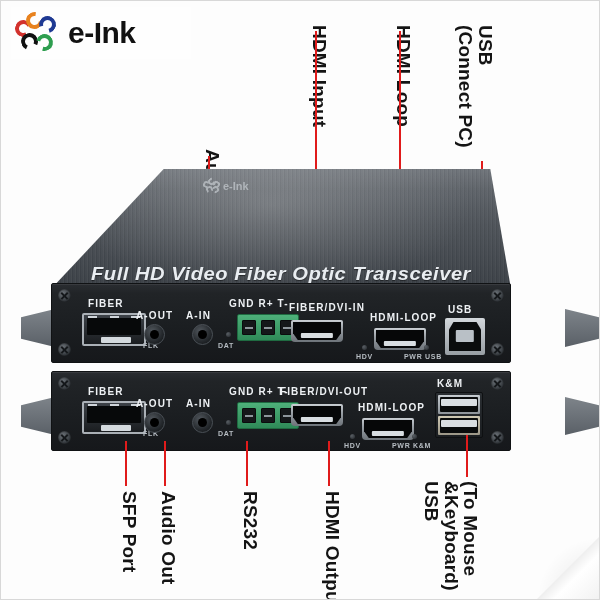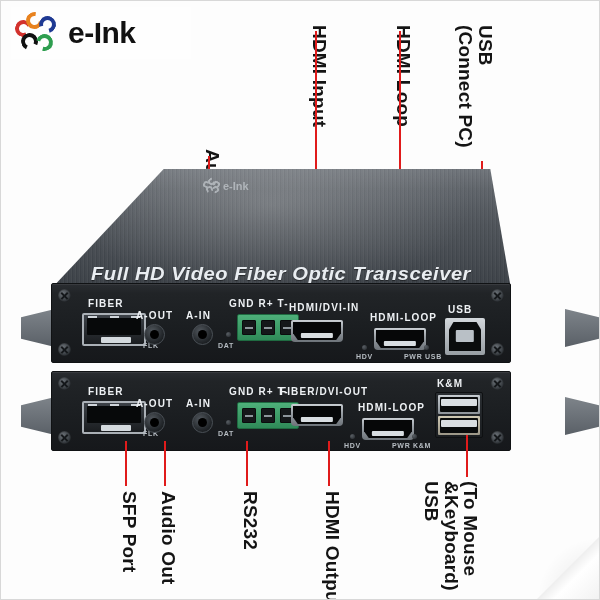--- a/index.html
+++ b/index.html
@@ -243,21 +243,21 @@
         <div class="led" style="left:174px;top:48px;"></div>
         <div class="plabel small" style="left:166px;top:58px;">DAT</div>
 
         <div class="plabel" style="left:177px;top:14px;">GND  R+  T-</div>
         <div class="term" style="left:185px;top:30px;">
           <i></i>
             <i></i>
             <i></i>
         </div>
 
-        <div class="plabel" style="left:237px;top:18px;">HDMI/DVI-IN</div>
+        <div class="plabel" style="left:237px;top:18px;">FIBER/DVI-IN</div>
         <div class="hdmi" style="left:239px;top:36px;width:52px;">
           <div class="cav"></div>
             <div class="tongue"></div>
         </div>
 
         <div class="plabel" style="left:318px;top:28px;">HDMI-LOOP</div>
         <div class="hdmi" style="left:322px;top:44px;width:52px;">
           <div class="cav"></div>
             <div class="tongue"></div>
         </div>

